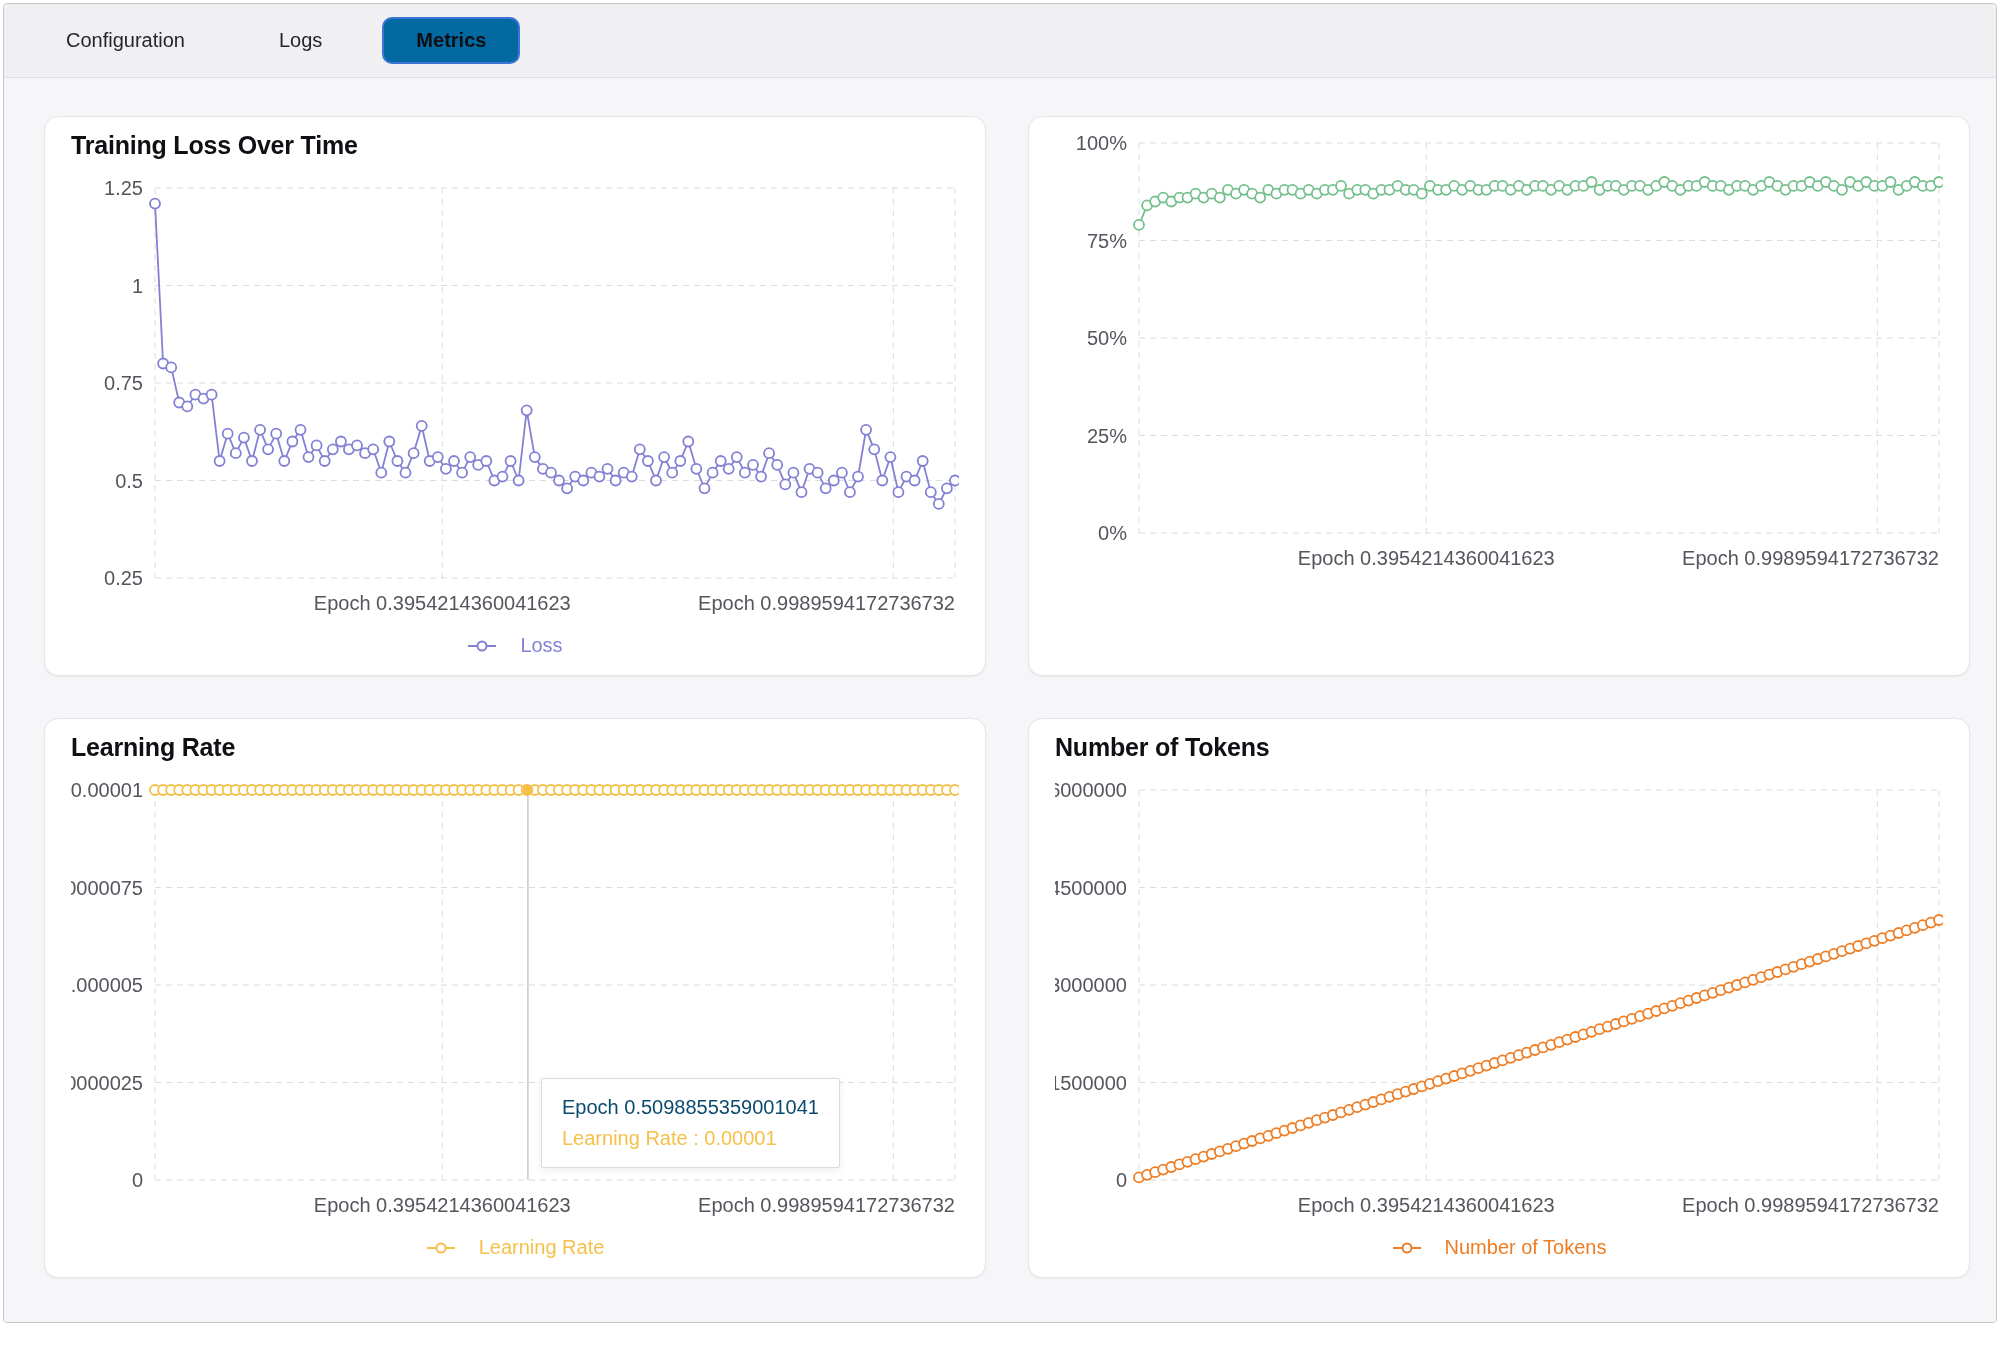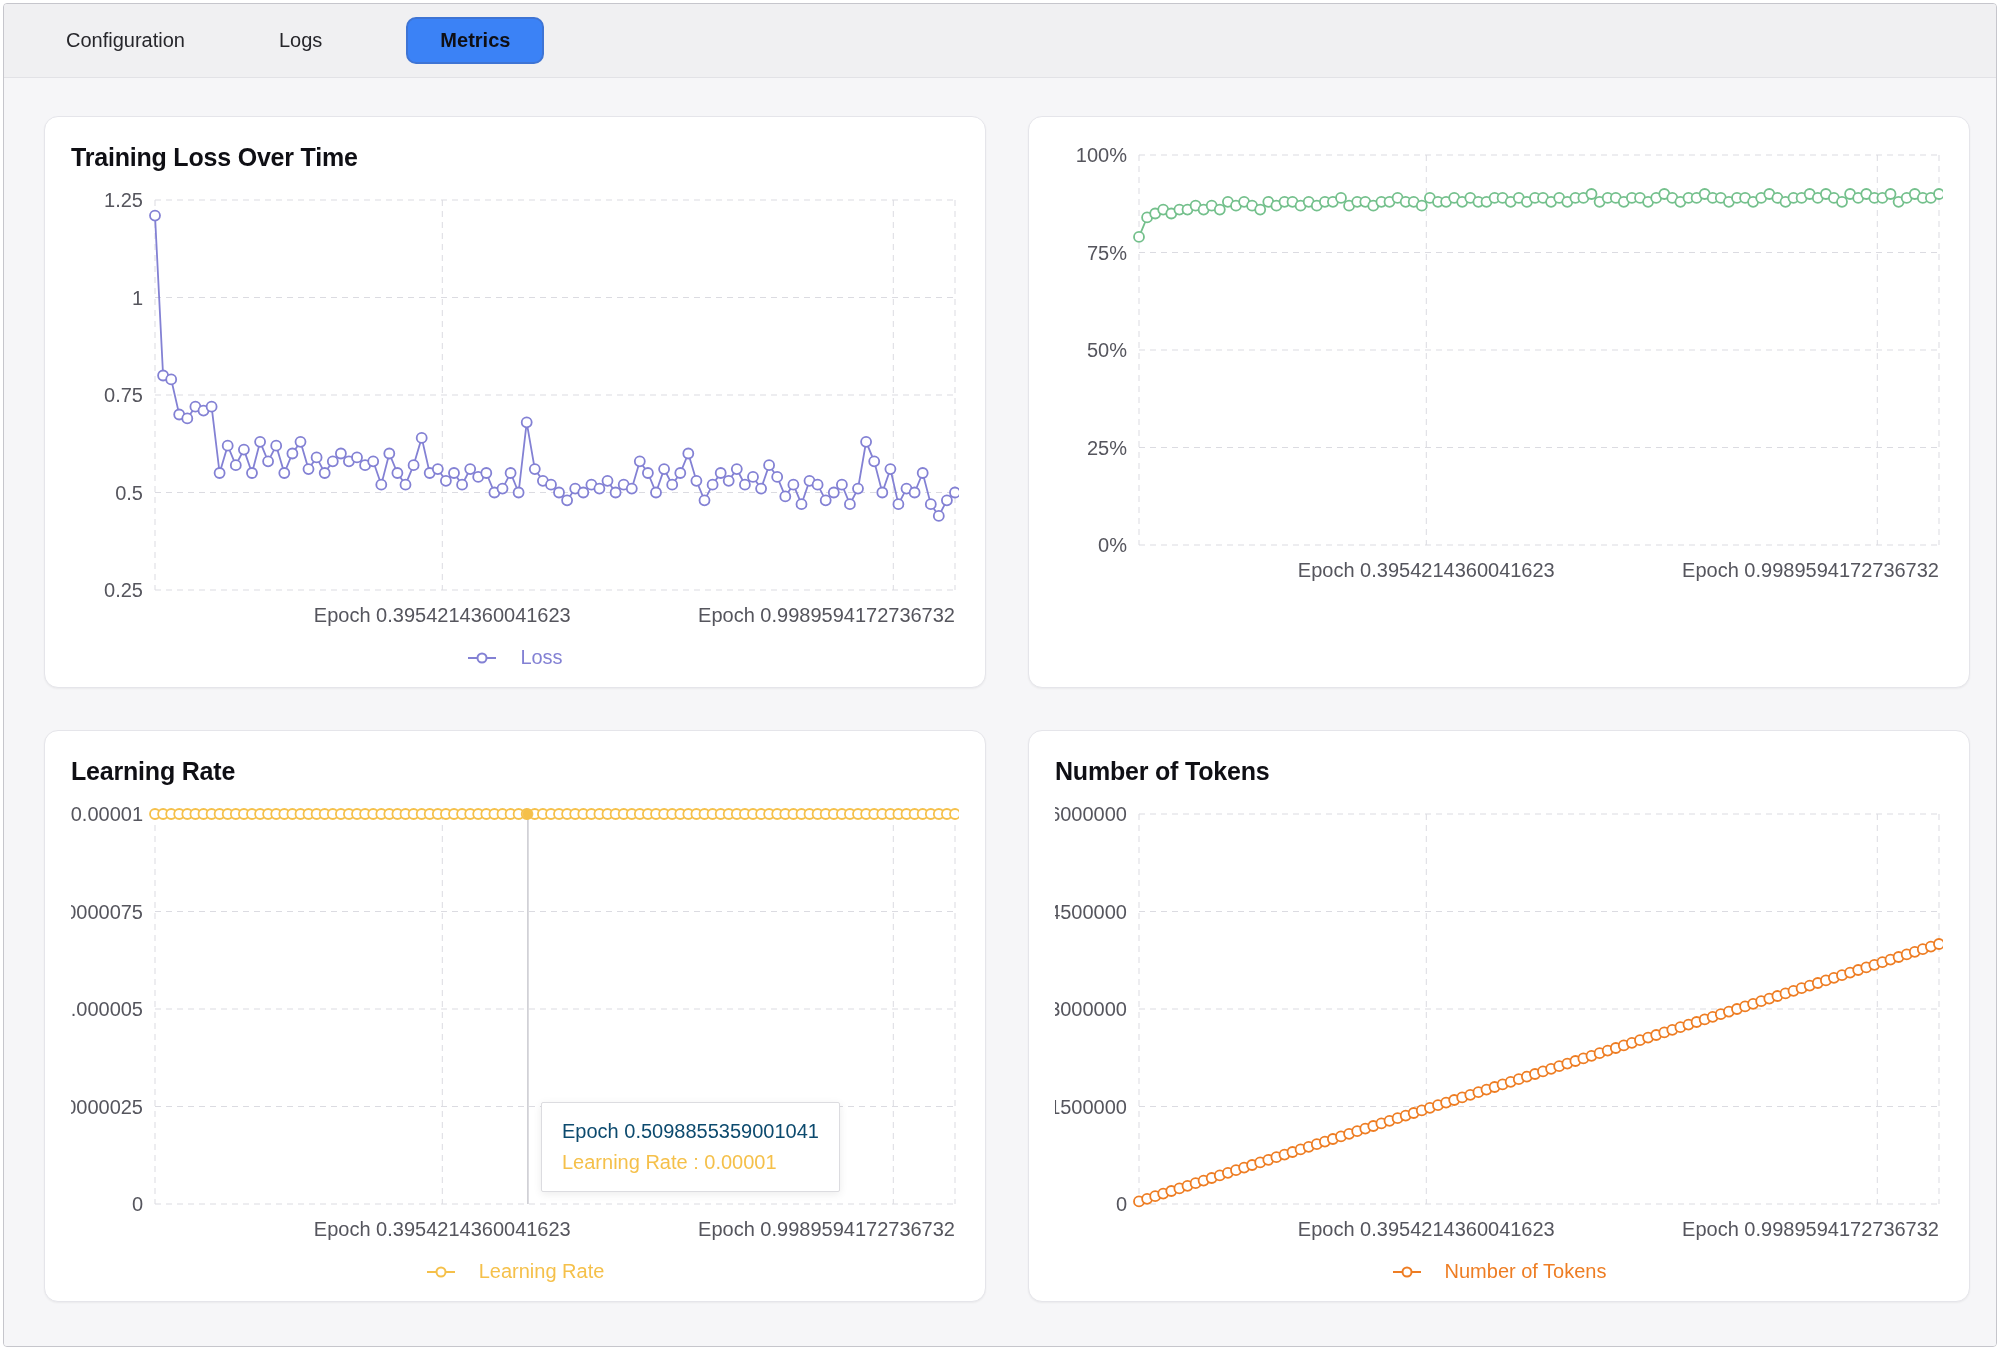--- a/index.html
+++ b/index.html
@@ -4,25 +4,25 @@
 <style>
   * { box-sizing: border-box; }
   html,body { margin:0; padding:0; background:#ffffff; font-family:"Liberation Sans", sans-serif; }
   body { padding:3px; width:2000px; }
   .app { border:1.5px solid #c6c6cc; border-radius:4px; overflow:hidden; background:#f6f6f8; }
 
   
   .tabbar { display:flex; align-items:center; gap:26px; padding:13px 28px; background:#f0f0f2; border-bottom:1px solid #e2e2e6; }
   .tab { padding:10px 32px; font-size:20px; font-weight:500; color:#26262b; background:transparent;
          border:2px solid transparent; border-radius:10px; cursor:pointer; font-family:inherit; }
-  .tab.active { background:#3b82f6; font-weight:700; color:#0f0f14;margin-left:24px; }
+  .tab.active { background:#0369a1; font-weight:700; color:#0f0f14; }
 
   
   .content { padding:38px 40px 44px; display:grid; grid-template-columns:1fr 1fr; gap:42px; background:#f6f6f8; }
-  .card { background:#ffffff; border:1px solid #e5e5ea; border-radius:14px; padding:26px 26px 18px;
+  .card { background:#ffffff; border:1px solid #e5e5ea; border-radius:14px; padding:14px 26px 18px;
           box-shadow:0 1px 2px rgba(16,16,20,0.05); }
   .card h2 { margin:0 0 16px 0; font-size:25px; font-weight:700; color:#0f0f14; letter-spacing:-0.2px; }
 
   .plot { position:relative; width:888px; }
   .plot svg { display:block; overflow:hidden; }
   .plot svg text { font-family:"Liberation Sans", sans-serif; font-size:20px; fill:#55555d; }
   .grid { stroke:#dbdbe1; stroke-width:1; stroke-dasharray:6 5; fill:none; }
 
   .legend { display:flex; justify-content:center; align-items:center; gap:23px; font-size:20px; margin-top:6px; }
   .legend-icon line { stroke-width:2; }

